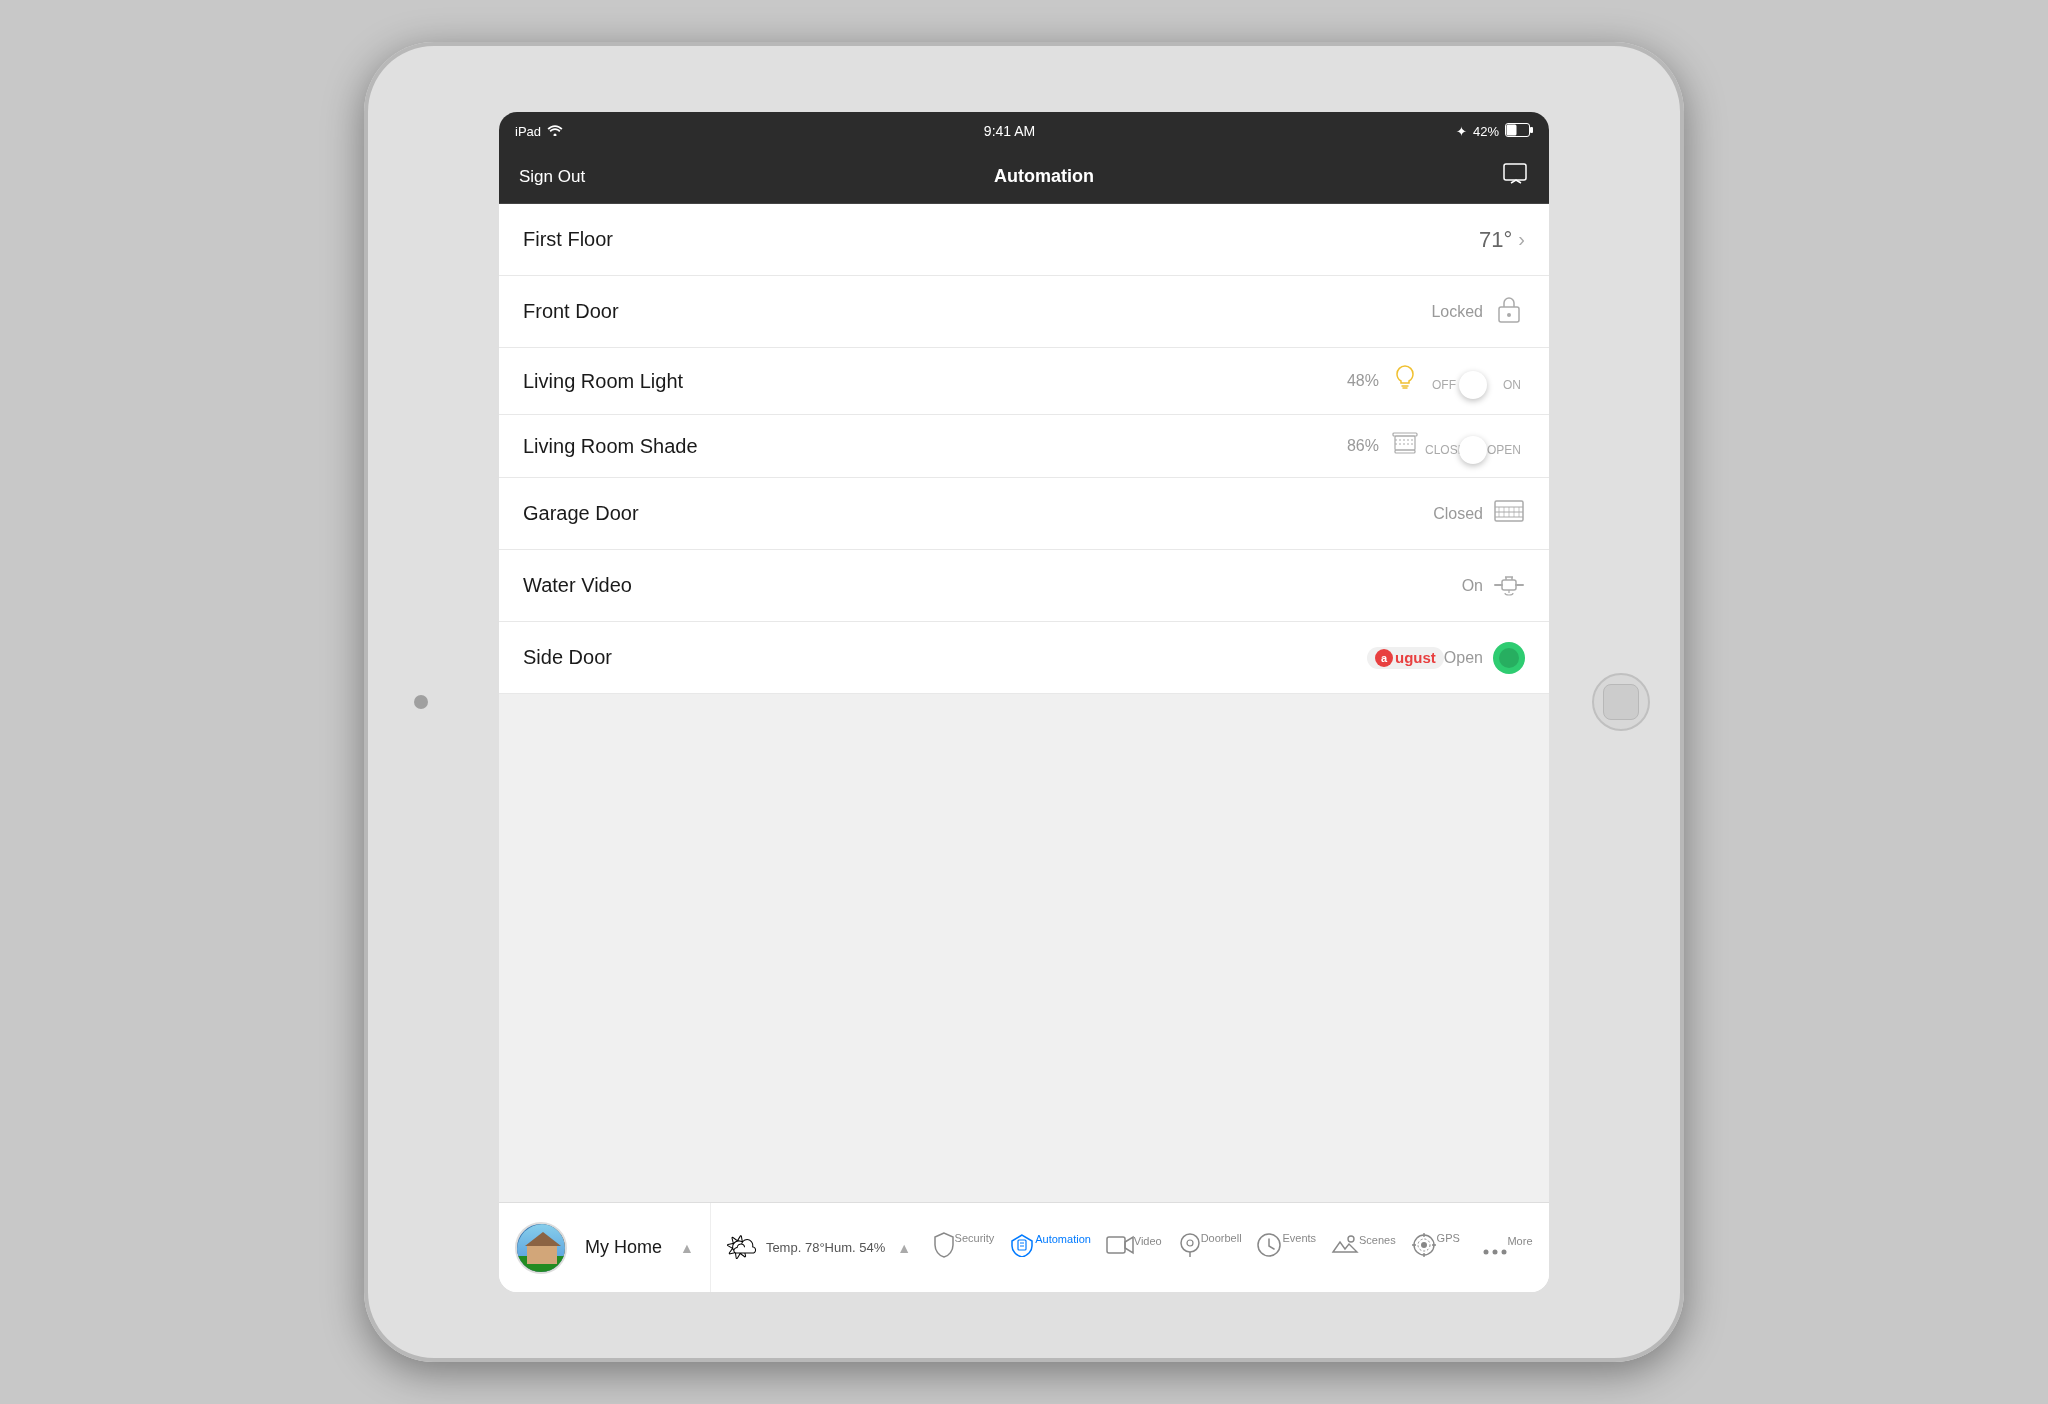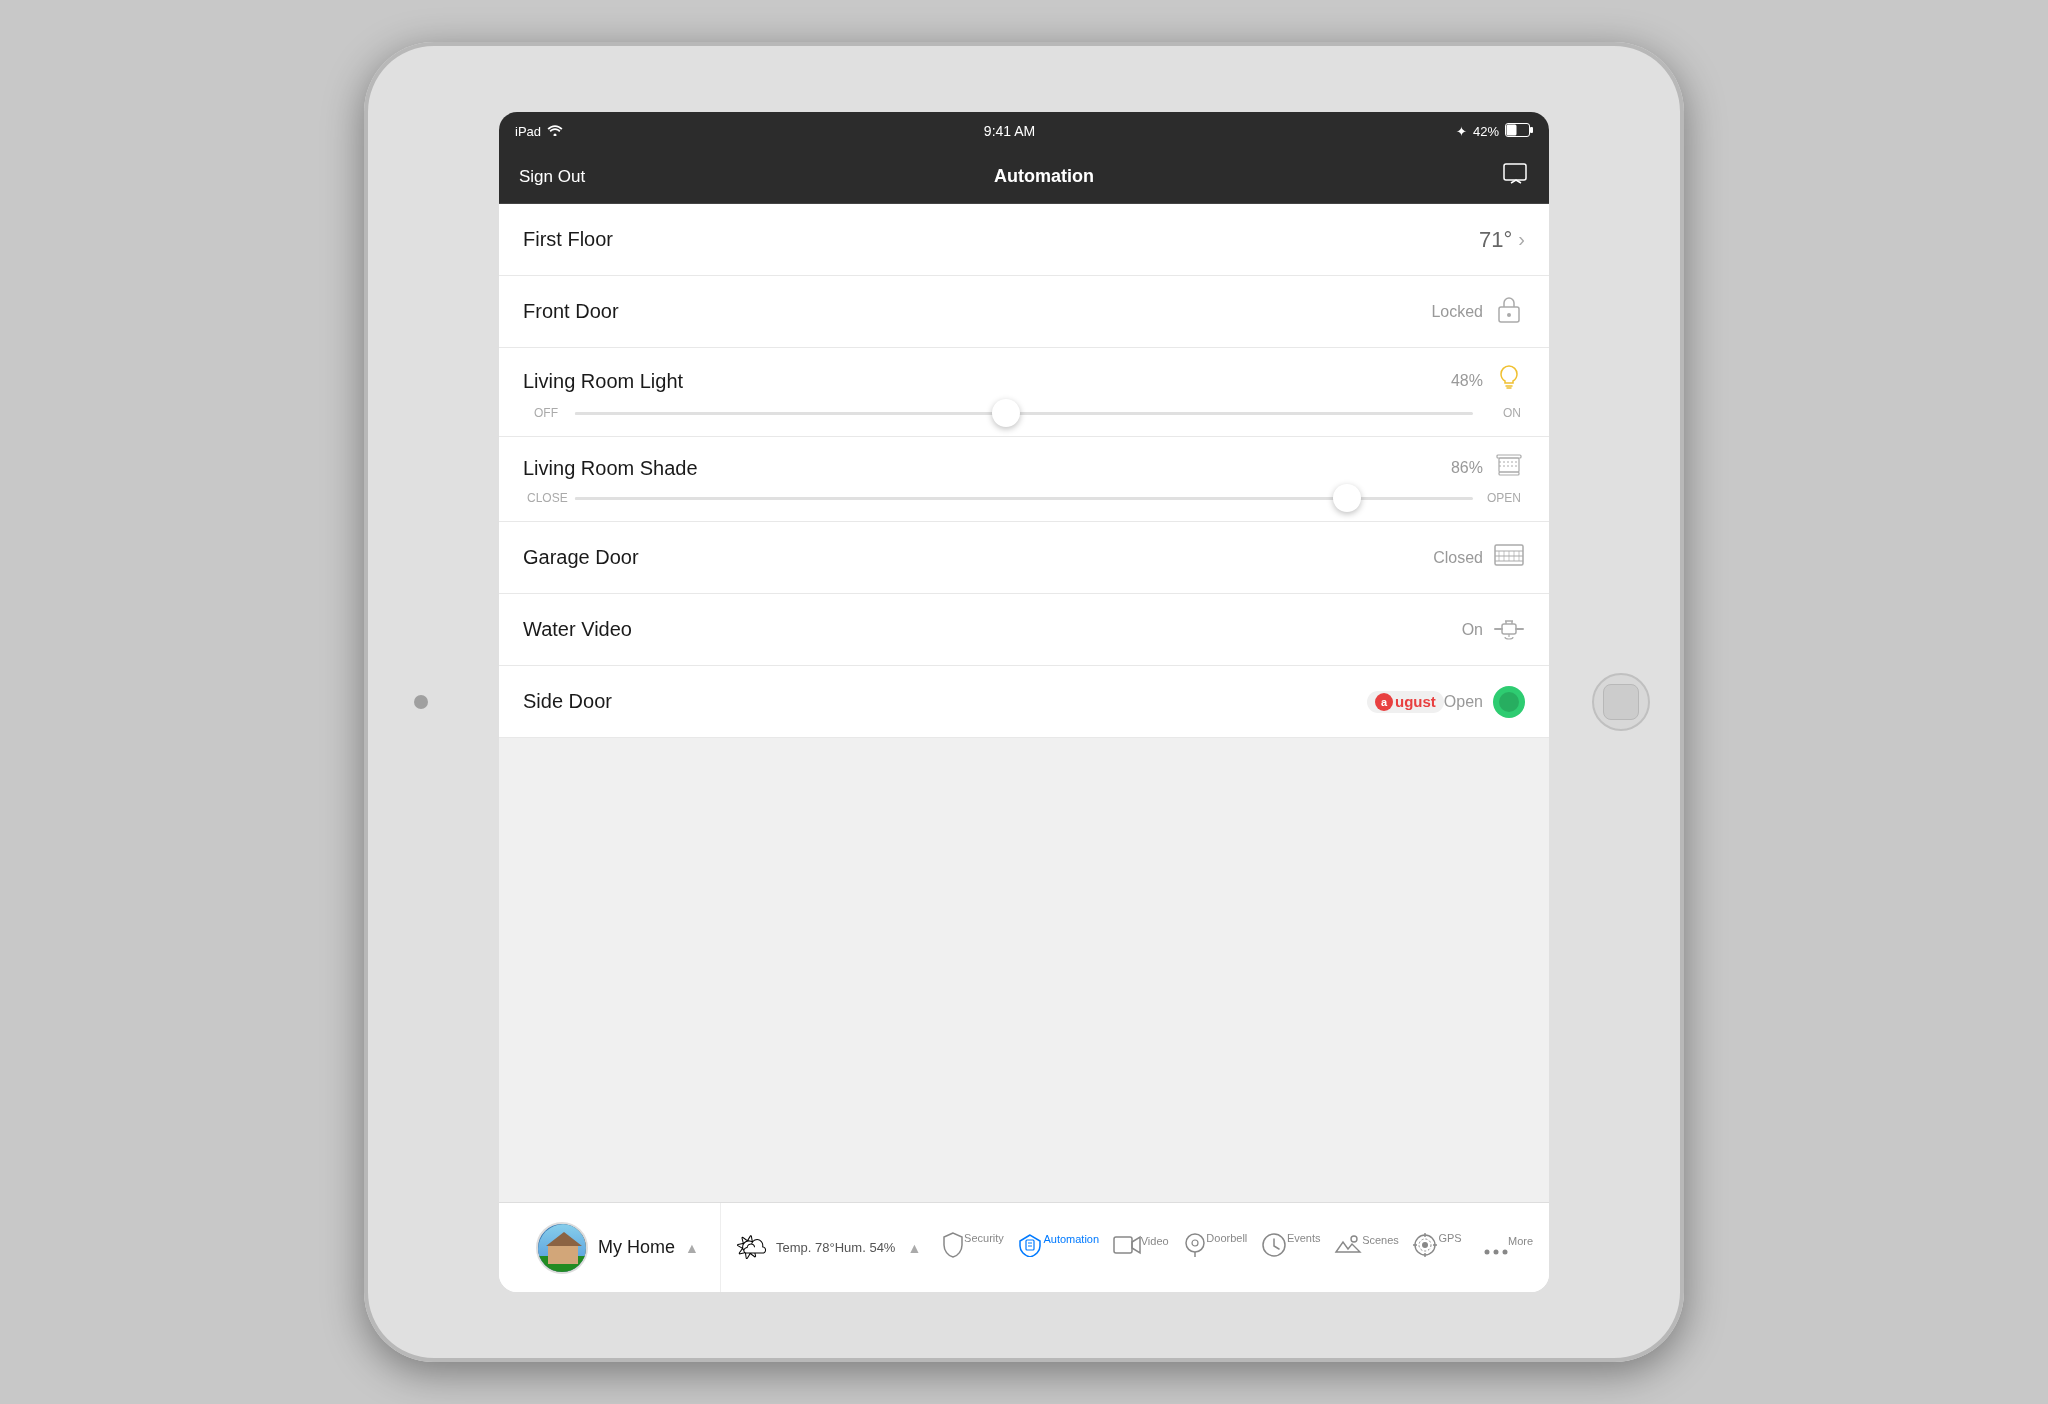--- a/index.html
+++ b/index.html
@@ -126,21 +126,21 @@
     .device-row {
       display: flex;
       align-items: center;
       padding: 0 24px;
       min-height: 72px;
       border-bottom: 1px solid #e8e8e8;
       background: white;
     }
 
     .device-row.with-slider {
-      flex-direction: column;
+      flex-direction: row;
       align-items: stretch;
       padding: 16px 24px;
       min-height: auto;
     }
 
     .device-row-main {
       display: flex;
       align-items: center;
       width: 100%;
     }
@@ -262,23 +262,22 @@
       height: 90px;
       border-top: 1px solid #ddd;
       display: flex;
       align-items: stretch;
     }
 
     .tab-left {
       display: flex;
       align-items: center;
       padding: 8px 16px;
-      gap: 10px;
+      gap: 18px;
       min-width: 200px;
-      margin-left: 21px;
     }
 
     .home-avatar {
       width: 52px;
       height: 52px;
       border-radius: 50%;
       background: linear-gradient(135deg, #4a90d9, #2c5f8a, #8b4513, #228b22);
       overflow: hidden;
       border: 2px solid #ddd;
     }

